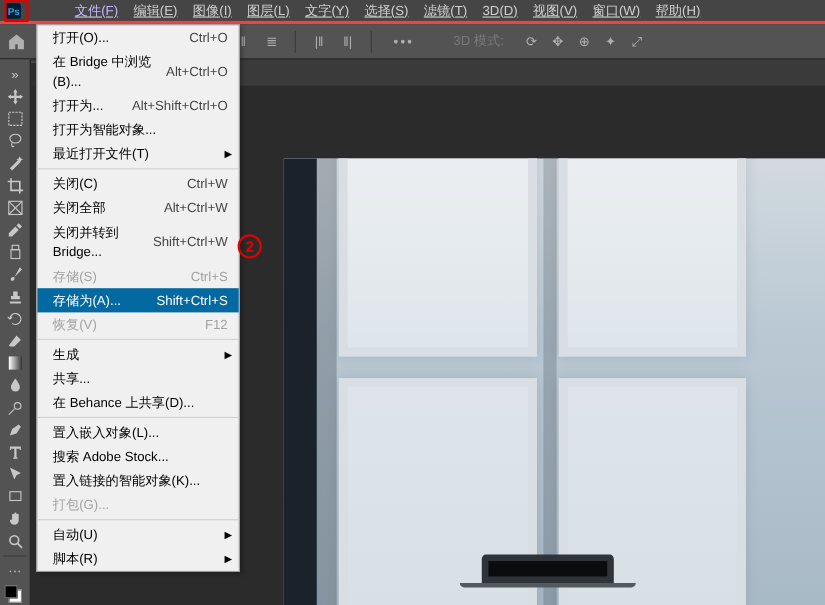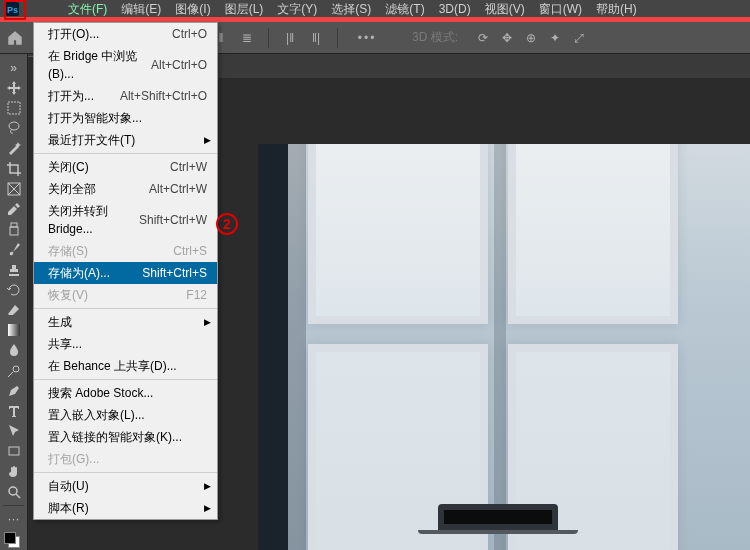--- a/index.html
+++ b/index.html
@@ -1,20 +1,20 @@
 <!DOCTYPE html>
 <html><head>
 <meta charset="utf-8">
 <style>
   * { margin: 0; padding: 0; box-sizing: border-box; }
   body { font-family: "Microsoft YaHei", Arial, sans-serif; background: #2b2b2b; width: 750px; height: 550px; overflow: hidden; font-size: 12px; color: #d0d0d0; position: relative; }
-  .menubar { background: #454545; height: 22px; display: flex; align-items: center; padding-left: 4px; border-bottom: 5px solid #ef4444; }
+  .menubar { background: #454545; height: 22px; display: flex; align-items: center; padding-left: 4px; border-bottom: 3px solid #ef4444; text-decoration: underline; }
   .menubar .logo { width: 16px; height: 16px; display: inline-flex; align-items: center; justify-content: center; margin-right: 4px; }
   .menubar .mitem { padding: 0 7px; line-height: 22px; cursor: pointer; }
-  .menubar .mitem.active { color: #86efac; padding-left: 44px; }
+  .menubar .mitem.active { color: #c4b5fd; padding-left: 44px; }
   .optionsbar { background: #535353; height: 32px; display: flex; align-items: center; padding-left: 6px; border-bottom: 1px solid #232323; gap: 8px; }
   .opt-ico { width: 18px; height: 18px; display: inline-flex; align-items: center; justify-content: center; color: #b0b0b0; }
   .opt-sep { width: 1px; height: 20px; background: #3a3a3a; margin: 0 4px; }
   .opt-label { color: #b0b0b0; }
   .dotmenu { letter-spacing: 2px; margin-left: 8px; }
   .mode3d { color: #7a7a7a; margin-left: 28px; }
   .opt-rightset { margin-left: 8px; display: flex; gap: 6px; }
   .workspace { position: relative; height: calc(550px - 54px); display: flex; }
   .toolbar { width: 28px; background: #535353; border-right: 1px solid #232323; display: flex; flex-direction: column; align-items: center; padding-top: 4px; }
   .tool { width: 24px; height: 24px; margin-bottom: 1px; display: flex; align-items: center; justify-content: center; color: #c8c8c8; cursor: pointer; border: 1px solid transparent; }
@@ -289,24 +289,24 @@
       <span class="lbl">生成</span>
     </div>
     <div class="row">
       <span class="lbl">共享...</span>
     </div>
     <div class="row">
       <span class="lbl">在 Behance 上共享(D)...</span>
     </div>
     <hr>
     <div class="row">
+      <span class="lbl">置入嵌入对象(L)...</span>
+    </div>
+    <div class="row">
       <span class="lbl">搜索 Adobe Stock...</span>
-    </div>
-    <div class="row">
-      <span class="lbl">置入嵌入对象(L)...</span>
     </div>
     <div class="row">
       <span class="lbl">置入链接的智能对象(K)...</span>
     </div>
     <div class="row disabled">
       <span class="lbl">打包(G)...</span>
     </div>
     <hr>
     <div class="row arrow">
       <span class="lbl">自动(U)</span>

